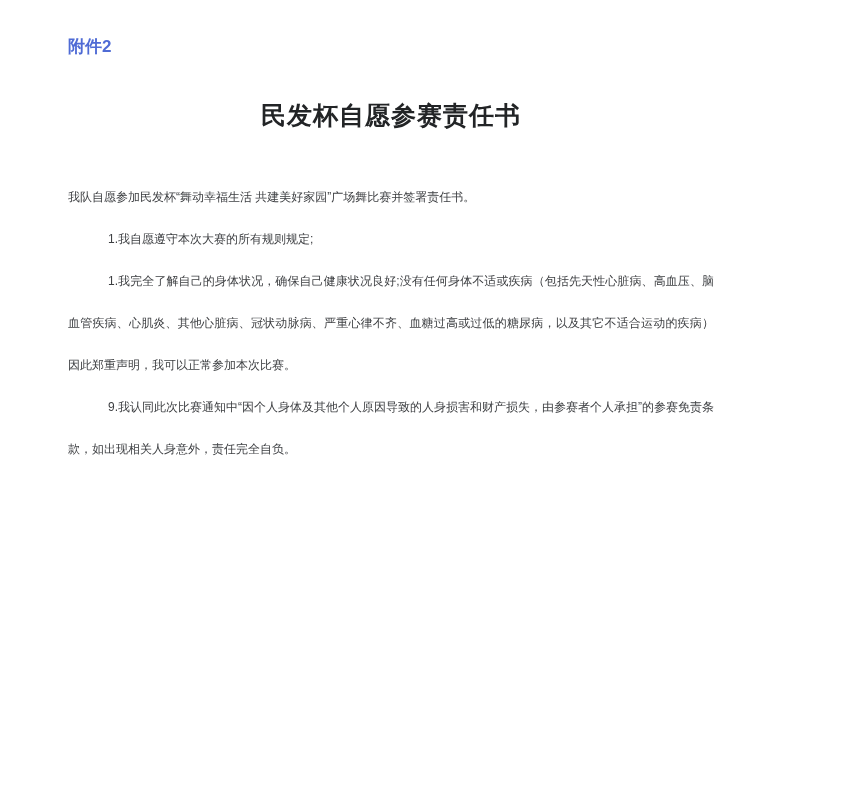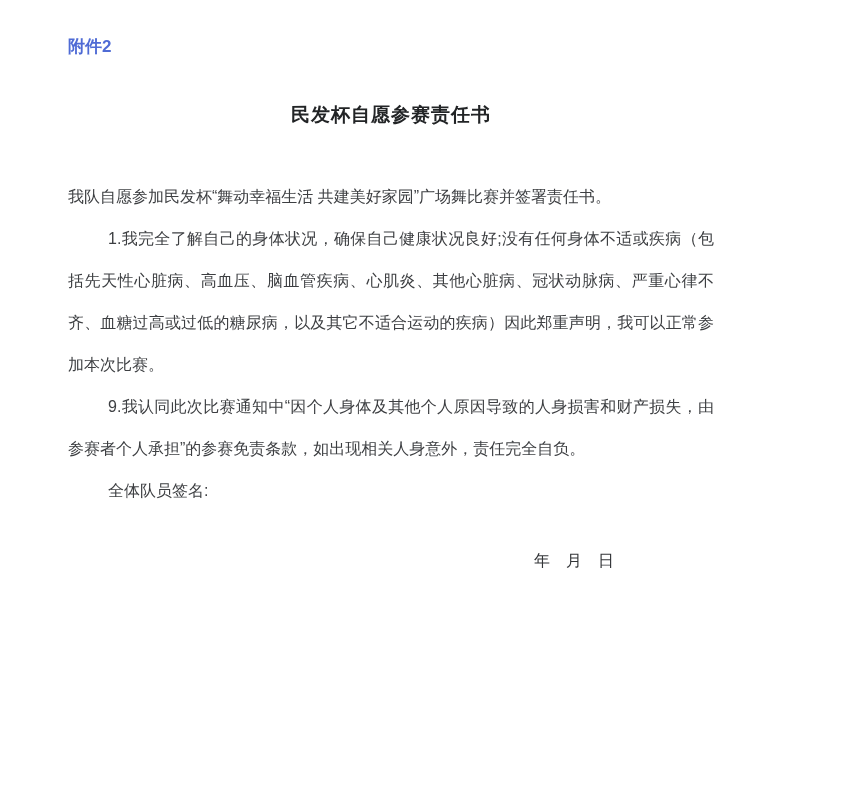--- a/index.html
+++ b/index.html
@@ -23,29 +23,29 @@
   .attachment-label {
     color: #4f6bd5;
     font-weight: bold;
     font-size: 17px;
     line-height: 22px;
     margin: 0 0 42px 0;
   }
   .doc-title {
     text-align: center;
     font-weight: bold;
-    font-size: 19px;
+    font-size: 25px;
     line-height: 30px;
     color: #222426;
     margin: 0 0 46px 0;
     letter-spacing: 1px;
   }
   .doc-body p {
     margin: 0;
-    font-size: 16px;
+    font-size: 12px;
     line-height: 42px;
     color: #3d3f42;
     text-align: justify;
     text-justify: inter-ideograph;
   }
   .doc-body p.indent {
     text-indent: 40px;
   }
   .date-line {
     margin: 28px 0 0 0;
@@ -60,20 +60,19 @@
 <body>
 
 <div class="doc-page">
 
   <p class="attachment-label">附件2</p>
 
   <h1 class="doc-title">民发杯自愿参赛责任书</h1>
 
   <div class="doc-body">
     <p>我队自愿参加民发杯“舞动幸福生活 共建美好家园”广场舞比赛并签署责任书。</p>
+    <p class="indent">1.我自愿遵守本次大赛的所有规则规定;</p>
     <p class="indent">1.我完全了解自己的身体状况，确保自己健康状况良好;没有任何身体不适或疾病（包括先天性心脏病、高血压、脑血管疾病、心肌炎、其他心脏病、冠状动脉病、严重心律不齐、血糖过高或过低的糖尿病，以及其它不适合运动的疾病）因此郑重声明，我可以正常参加本次比赛。</p>
     <p class="indent">9.我认同此次比赛通知中“因个人身体及其他个人原因导致的人身损害和财产损失，由参赛者个人承担”的参赛免责条款，如出现相关人身意外，责任完全自负。</p>
-    <p class="indent">全体队员签名:</p>
   </div>
 
-  <p class="date-line">年　月　日</p>
 
 </div>
 
 </body></html>

